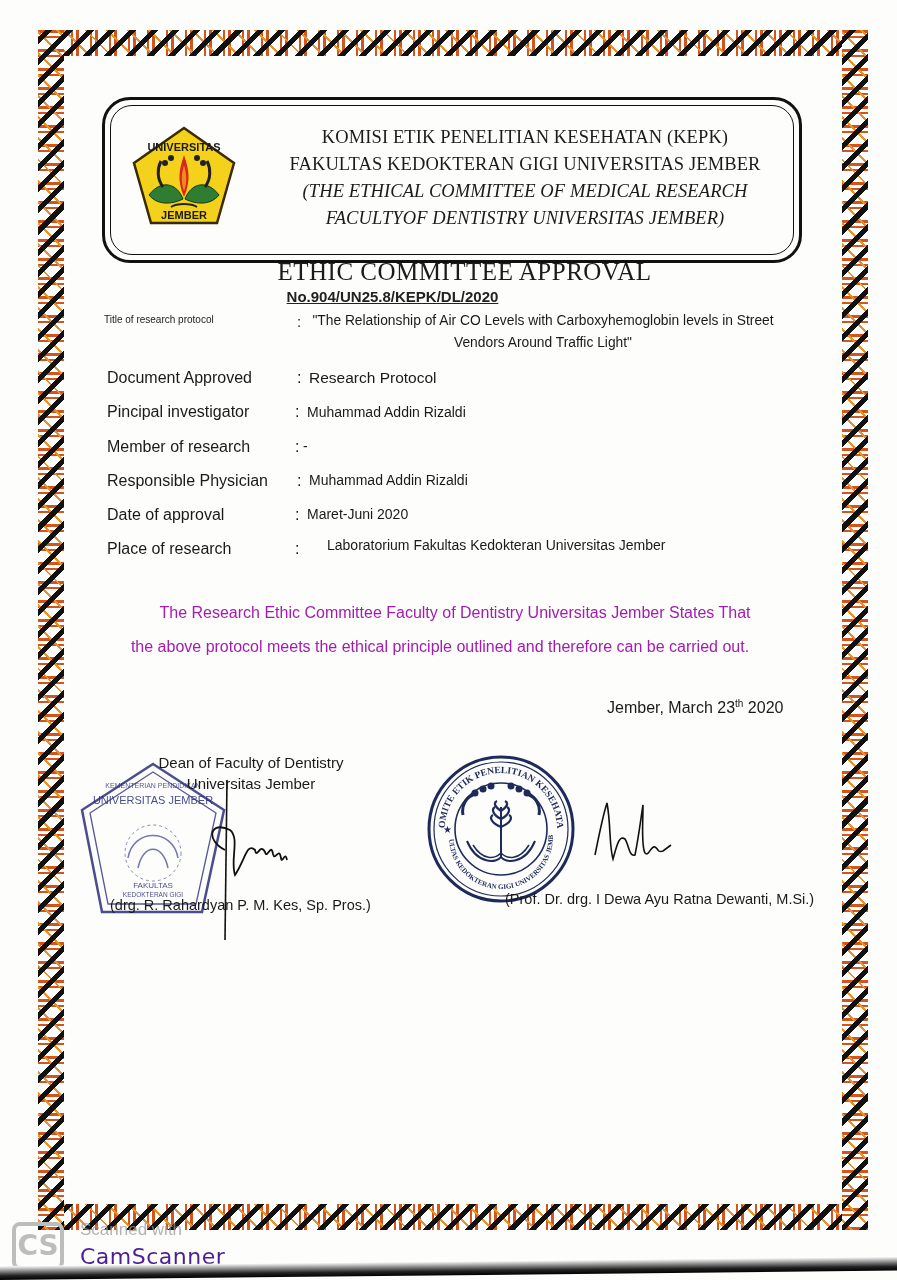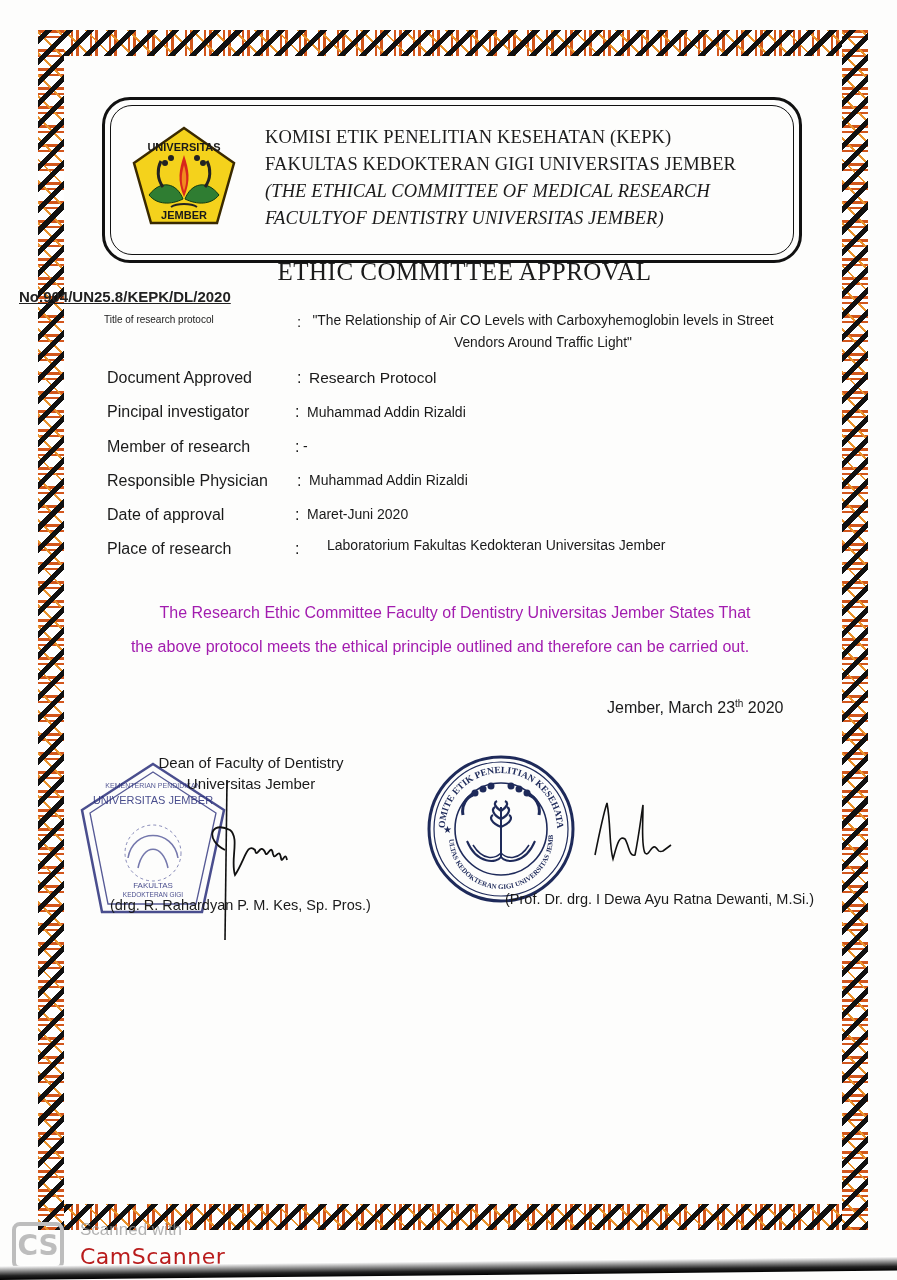--- a/index.html
+++ b/index.html
@@ -21,26 +21,26 @@
   .knot-v { background:
       repeating-linear-gradient(135deg, transparent 0 5px, #111 5px 10px, transparent 10px 15px),
       repeating-linear-gradient(45deg, transparent 0 6px, #e8912a 6px 8px, transparent 8px 15px),
       repeating-linear-gradient(0deg, #d2561c 0 3px, #fff 3px 14px, #d2561c 14px 16px, #fff 16px 19px);
   }
 
   
   .header-box { position:absolute; left:102px; top:97px; width:694px; height:160px; border:3px solid #111; border-radius:28px; }
   .header-box-inner { position:absolute; left:5px; top:5px; right:5px; bottom:5px; border:1.5px solid #111; border-radius:22px; }
   .logo { position:absolute; left:26px; top:25px; width:106px; height:102px; }
-  .header-text { position:absolute; left:160px; top:24px; width:520px; text-align:left; font-family:"Liberation Serif", serif; color:#1b1b1b; }
+  .header-text { position:absolute; left:160px; top:24px; width:520px; text-align:center; font-family:"Liberation Serif", serif; color:#1b1b1b; }
   .header-text div { font-size:18.5px; line-height:27px; letter-spacing:0.1px; }
   .header-text .it { font-style:italic; }
 
   .title { position:absolute; left:16px; width:897px; top:258px; text-align:center; font-family:"Liberation Serif", serif; font-size:25px; letter-spacing:0.5px; color:#1b1b1b; }
-  .number { position:absolute; left:0; width:785px; top:288px; font-size:15px; font-weight:bold; text-decoration:underline; color:#222;margin-left:19px; }
+  .number { position:absolute; left:0; width:785px; top:288px; text-align:center; font-size:15px; font-weight:bold; text-decoration:underline; color:#222; }
 
   .field-row { position:absolute; left:107px; font-size:16px; color:#1a1a1a; }
   .field-label { position:absolute; left:0; white-space:nowrap; }
   .field-colon { position:absolute; white-space:nowrap; }
   .field-value { position:absolute; white-space:nowrap; font-size:14px; }
 
   .protocol-label { position:absolute; left:104px; top:314px; font-size:10px; white-space:nowrap; }
   .protocol-colon { position:absolute; left:297px; top:313px; font-size:15px; }
   .protocol-value { position:absolute; left:308px; top:310px; width:470px; font-size:13.8px; line-height:22px; text-align:center; }
 
@@ -54,21 +54,21 @@
   .sig-right-name { position:absolute; left:505px; top:891px; font-size:14.5px; white-space:nowrap; }
 
   .stamp-left { position:absolute; left:78px; top:758px; width:150px; height:160px; }
   .stamp-right { position:absolute; left:427px; top:745px; width:148px; height:168px; }
   .signature-left { position:absolute; left:185px; top:780px; width:110px; height:160px; }
   .signature-right { position:absolute; left:585px; top:795px; width:90px; height:75px; }
 
   .watermark { position:absolute; left:8px; top:1218px; width:250px; height:58px; }
   .wm-logo { position:absolute; left:4px; top:4px; width:52px; height:48px; border:4px solid #bdbdbd; border-radius:8px; box-sizing:border-box; color:#bdbdbd; font-size:28px; font-weight:bold; line-height:40px; text-align:center; font-family:"DejaVu Sans", sans-serif; }
   .wm-top { position:absolute; left:72px; top:2px; font-size:17px; color:#9a9a9a; opacity:0.75; white-space:nowrap; }
-  .wm-brand { position:absolute; left:72px; top:26px; font-size:22px; color:#b91c1c; letter-spacing:0.5px; white-space:nowrap; font-family:"DejaVu Sans", sans-serif; }
+  .wm-brand { position:absolute; left:72px; top:26px; font-size:22px; color:#4c1d95; letter-spacing:0.5px; white-space:nowrap; font-family:"DejaVu Sans", sans-serif; }
 </style>
 </head>
 <body>
 
 <div class="page">
 
   <div class="border border-top knot-h"></div>
   <div class="border border-bottom knot-h"></div>
   <div class="border border-left knot-v"></div>
   <div class="border border-right knot-v"></div>

